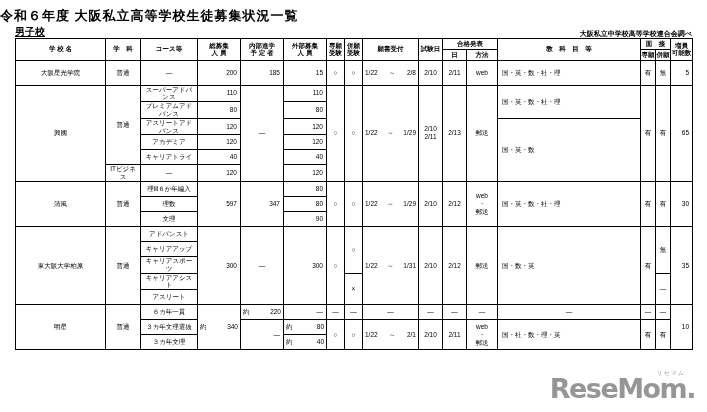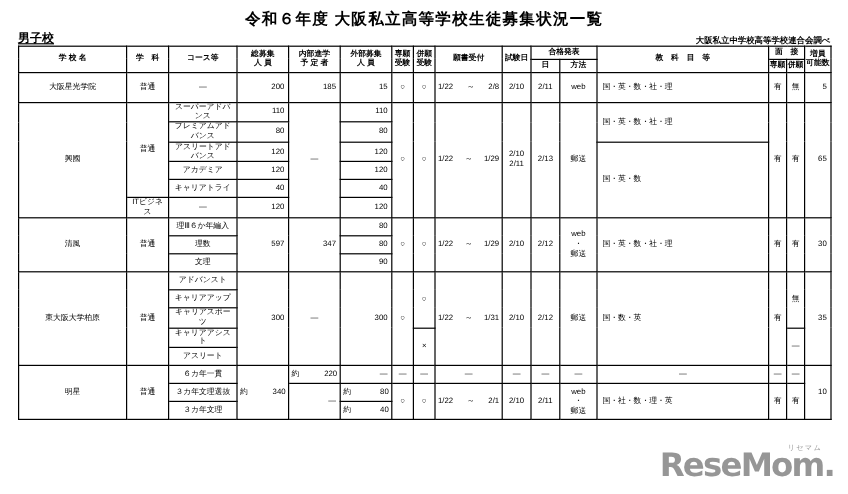--- a/index.html
+++ b/index.html
@@ -1,21 +1,21 @@
 <!DOCTYPE html>
 <html><head>
 <meta charset="utf-8">
 <style>
   html,body{margin:0;padding:0;}
   body{
     width:707px;height:412px;position:relative;background:#ffffff;
     font-family:"Liberation Sans","DejaVu Sans",sans-serif;color:#000;
   }
   .page-title{
-    position:absolute;top:7px;left:0;width:100%;text-align:center;
+    position:absolute;top:7px;left:0;width:100%;text-align:left;
     font-size:13px;font-weight:bold;letter-spacing:1px;
   }
   .category-label{
     position:absolute;top:25px;left:15px;font-size:10px;font-weight:bold;text-decoration:underline;
   }
   .source-note{
     position:absolute;top:29px;right:15px;font-size:7px;font-weight:bold;
   }
   table.sheet{
     position:absolute;left:15px;top:38px;width:677px;

